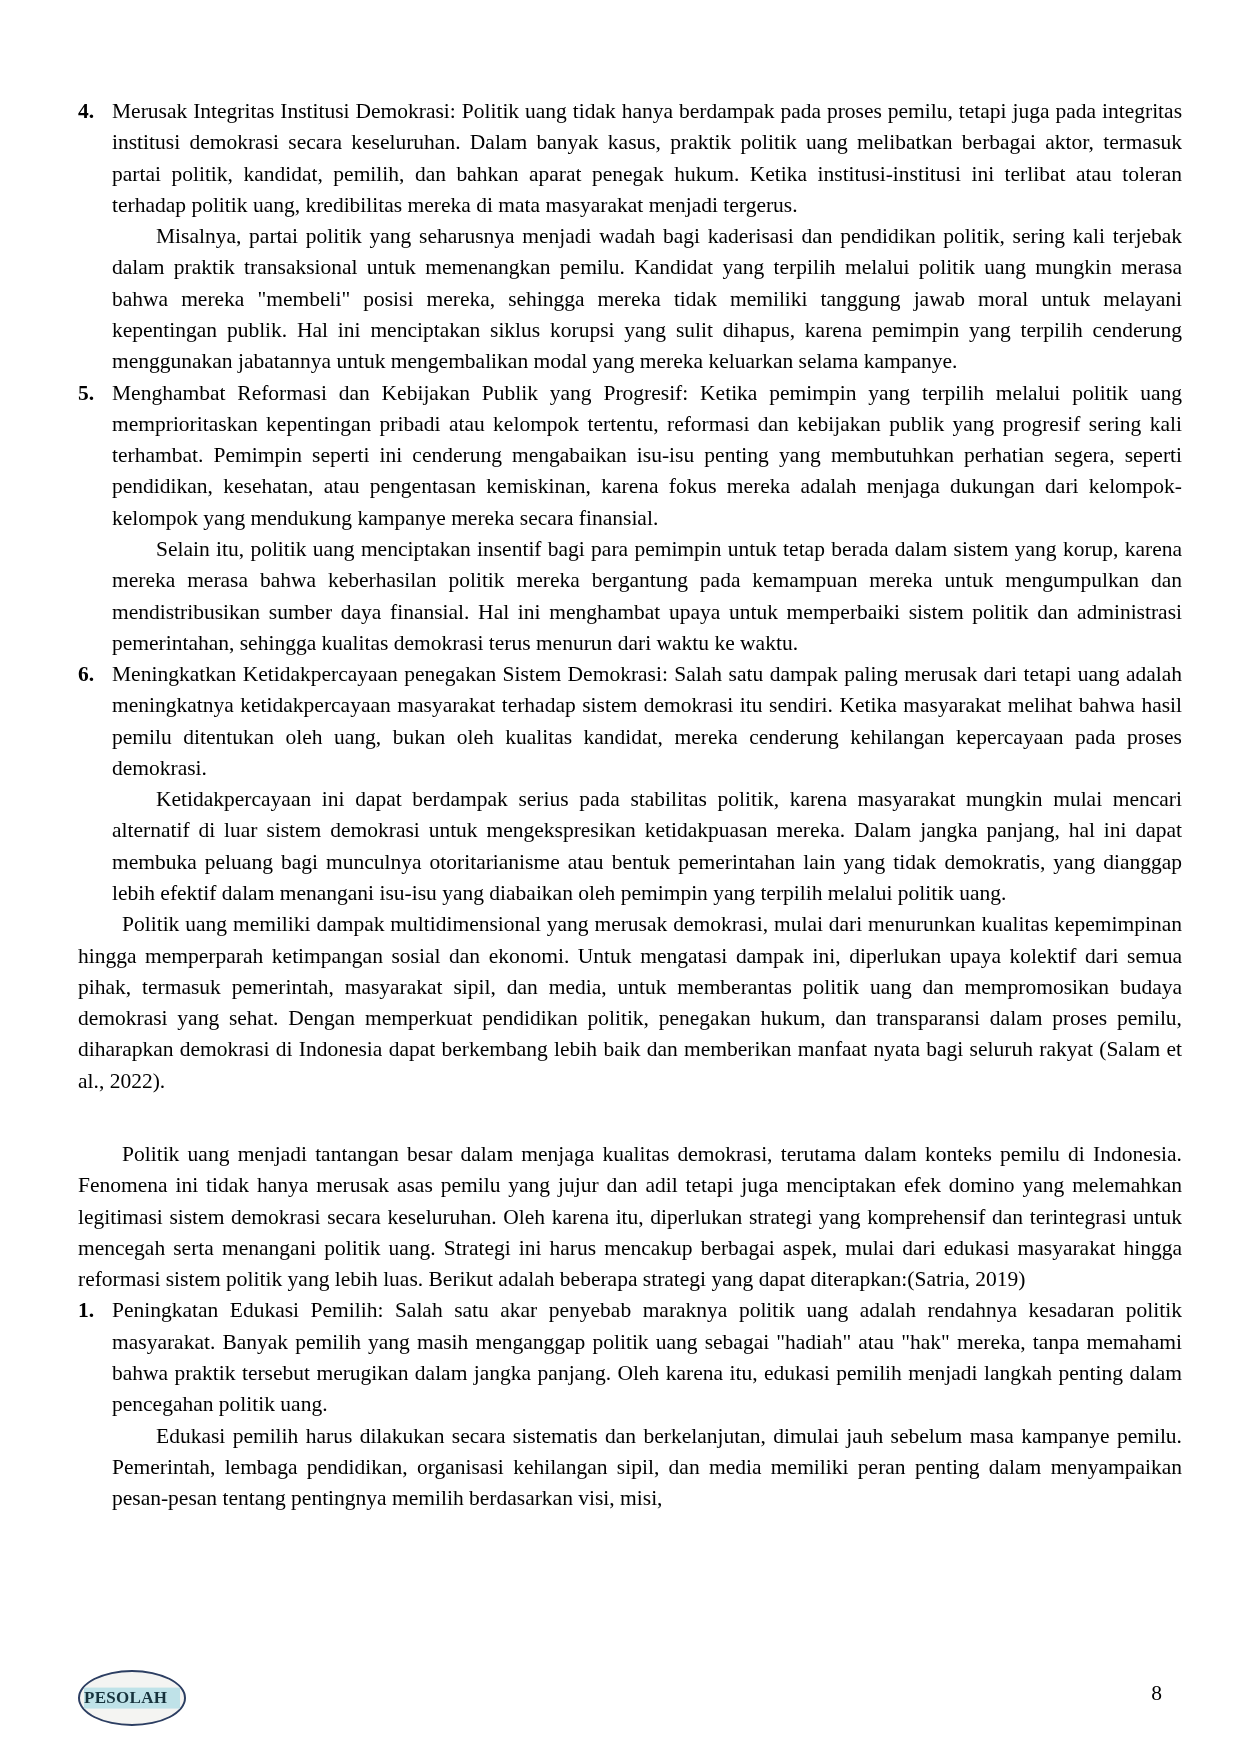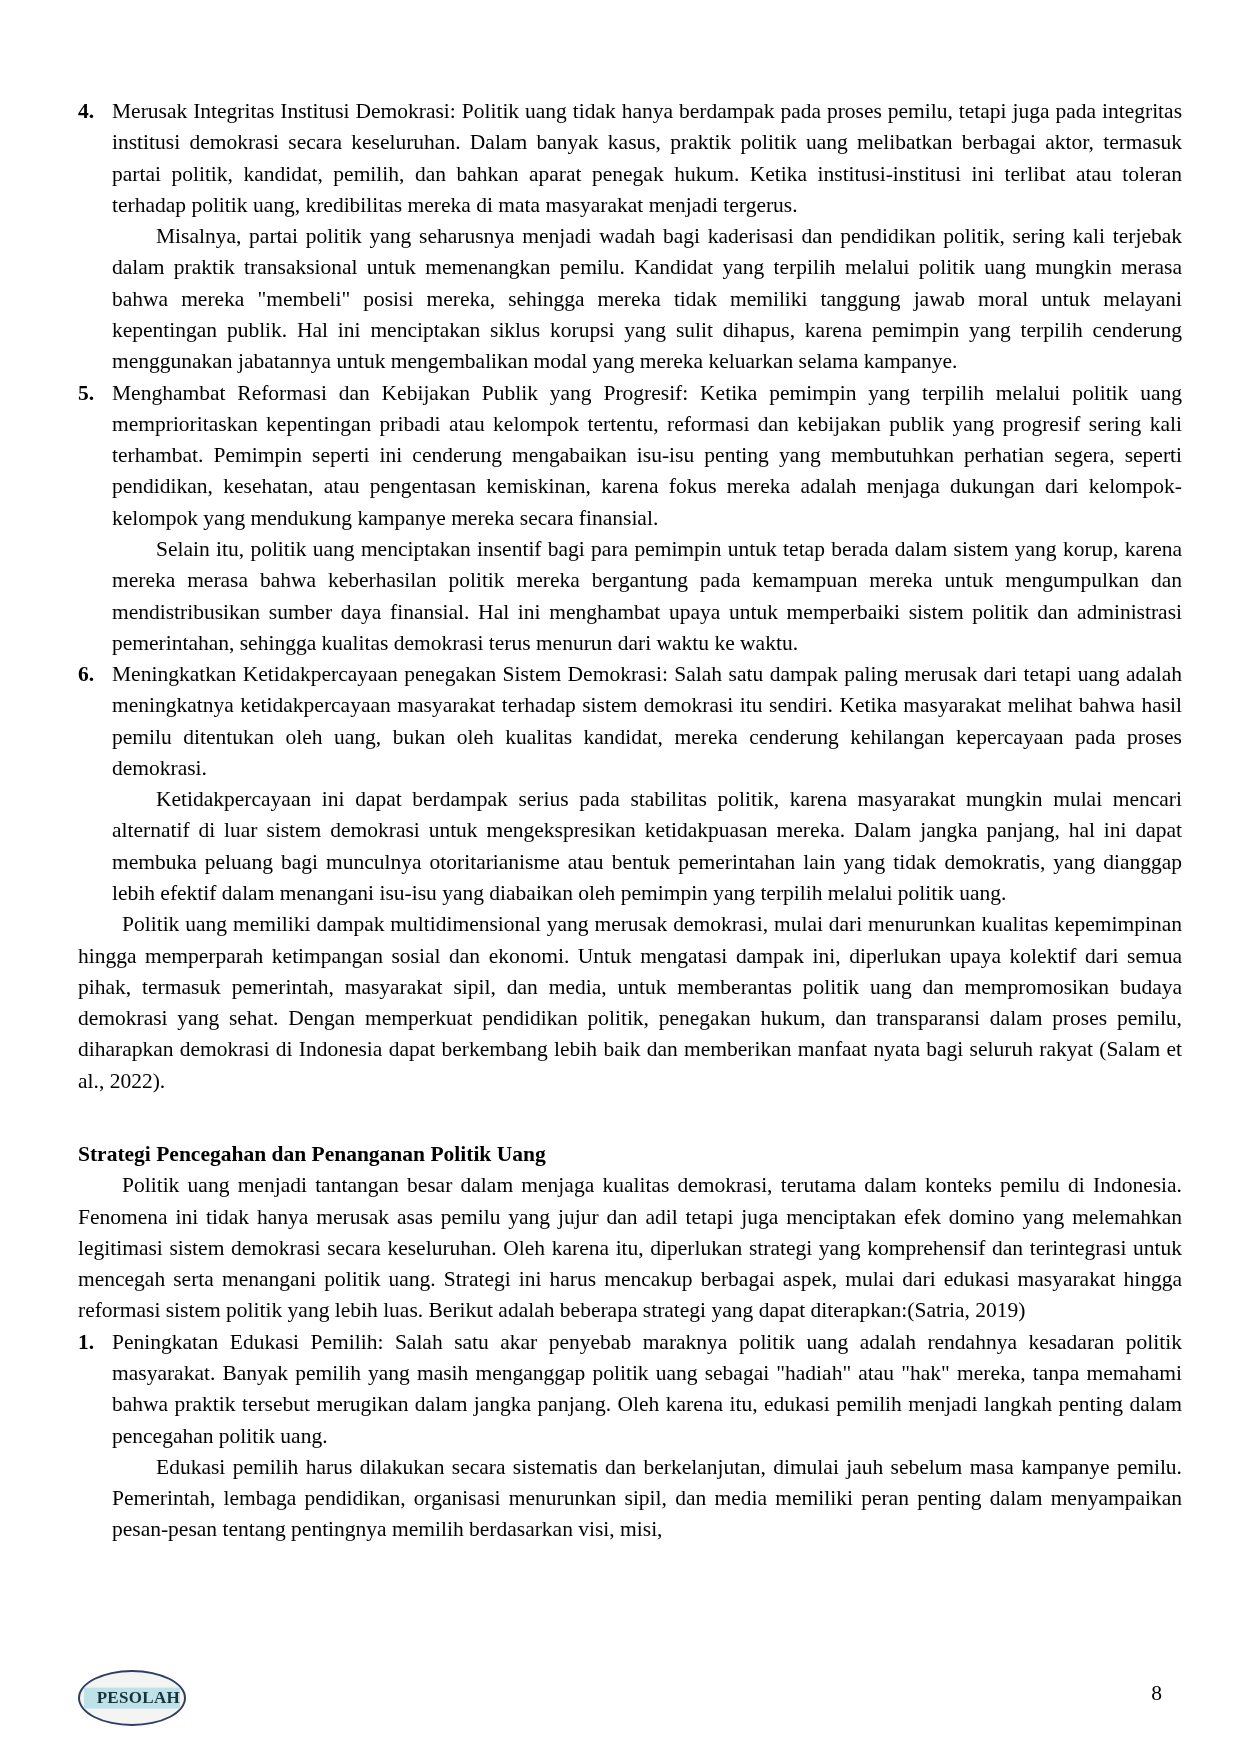--- a/index.html
+++ b/index.html
@@ -89,21 +89,21 @@
     border-radius: 50%;
     background: #f4f4f2;
     box-sizing: border-box;
   }
   .logo-text {
     position: absolute;
     left: 0;
     right: 0;
     top: 50%;
     transform: translateY(-50%);
-    text-align: right;
+    text-align: left;
     font-family: "Liberation Serif", "DejaVu Serif", serif;
     font-weight: bold;
     font-size: 17px;
     letter-spacing: 0.3px;
     color: #16323c;
     background: #bfe2e8;
     padding: 1px 0 2px 0;
     margin: 0 6px;
     line-height: 1.05;
   }
@@ -141,30 +141,29 @@
       <span class="marker">6.</span>
       <span class="lead">Meningkatkan Ketidakpercayaan penegakan Sistem Demokrasi:</span><span> Salah satu dampak paling merusak dari tetapi uang adalah meningkatnya ketidakpercayaan masyarakat terhadap sistem demokrasi itu sendiri. Ketika masyarakat melihat bahwa hasil pemilu ditentukan oleh uang, bukan oleh kualitas kandidat, mereka cenderung kehilangan kepercayaan pada proses demokrasi.</span>
     </div>
 
     <p class="sub-para">Ketidakpercayaan ini dapat berdampak serius pada stabilitas politik, karena masyarakat mungkin mulai mencari alternatif di luar sistem demokrasi untuk mengekspresikan ketidakpuasan mereka. Dalam jangka panjang, hal ini dapat membuka peluang bagi munculnya otoritarianisme atau bentuk pemerintahan lain yang tidak demokratis, yang dianggap lebih efektif dalam menangani isu-isu yang diabaikan oleh pemimpin yang terpilih melalui politik uang.</p>
 
     <p class="body-para">Politik uang memiliki dampak multidimensional yang merusak demokrasi, mulai dari menurunkan kualitas kepemimpinan hingga memperparah ketimpangan sosial dan ekonomi. Untuk mengatasi dampak ini, diperlukan upaya kolektif dari semua pihak, termasuk pemerintah, masyarakat sipil, dan media, untuk memberantas politik uang dan mempromosikan budaya demokrasi yang sehat. Dengan memperkuat pendidikan politik, penegakan hukum, dan transparansi dalam proses pemilu, diharapkan demokrasi di Indonesia dapat berkembang lebih baik dan memberikan manfaat nyata bagi seluruh rakyat (Salam et al., 2022).</p>
 
     <div class="spacer-lg"></div>
 
-    <p class="section-head">Strategi Pencegahan dan Penanganan Politik Uang</p>
 
     <p class="body-para">Politik uang menjadi tantangan besar dalam menjaga kualitas demokrasi, terutama dalam konteks pemilu di Indonesia. Fenomena ini tidak hanya merusak asas pemilu yang jujur dan adil tetapi juga menciptakan efek domino yang melemahkan legitimasi sistem demokrasi secara keseluruhan. Oleh karena itu, diperlukan strategi yang komprehensif dan terintegrasi untuk mencegah serta menangani politik uang. Strategi ini harus mencakup berbagai aspek, mulai dari edukasi masyarakat hingga reformasi sistem politik yang lebih luas. Berikut adalah beberapa strategi yang dapat diterapkan:(Satria, 2019)</p>
 
     <div class="numitem">
       <span class="marker">1.</span>
       <span class="lead">Peningkatan Edukasi Pemilih:</span><span> Salah satu akar penyebab maraknya politik uang adalah rendahnya kesadaran politik masyarakat. Banyak pemilih yang masih menganggap politik uang sebagai "hadiah" atau "hak" mereka, tanpa memahami bahwa praktik tersebut merugikan dalam jangka panjang. Oleh karena itu, edukasi pemilih menjadi langkah penting dalam pencegahan politik uang.</span>
     </div>
 
-    <p class="sub-para">Edukasi pemilih harus dilakukan secara sistematis dan berkelanjutan, dimulai jauh sebelum masa kampanye pemilu. Pemerintah, lembaga pendidikan, organisasi menurunkan sipil, dan media memiliki peran penting dalam menyampaikan pesan-pesan tentang pentingnya memilih berdasarkan visi, misi,</p>
+    <p class="sub-para">Edukasi pemilih harus dilakukan secara sistematis dan berkelanjutan, dimulai jauh sebelum masa kampanye pemilu. Pemerintah, lembaga pendidikan, organisasi kehilangan sipil, dan media memiliki peran penting dalam menyampaikan pesan-pesan tentang pentingnya memilih berdasarkan visi, misi,</p>
 
   </div>
 
   <div class="footer">
     <div class="logo">
       <div class="logo-oval"></div>
       <div class="logo-text">PESOLAH</div>
     </div>
     <div class="page-number">8</div>
   </div>

